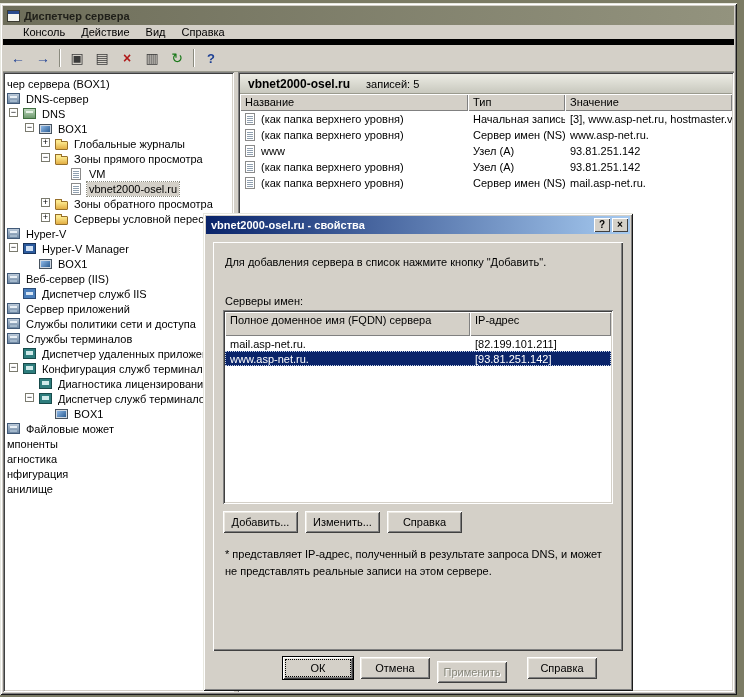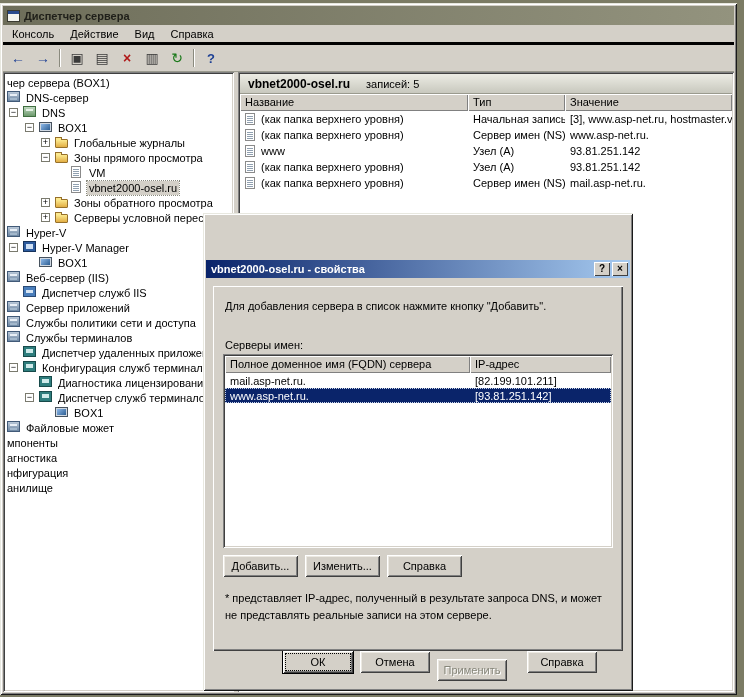--- a/index.html
+++ b/index.html
@@ -9,21 +9,21 @@
 
 
 .window{position:absolute;left:0;top:3px;width:737px;height:692px;background:var(--button-face,#d4d0c8);
   box-shadow:inset 1px 1px 0 #e8e8e0,inset -1px -1px 0 #1a1a1a,inset 2px 2px 0 #fff,inset -2px -2px 0 #808080;
   padding:3px;display:flex;flex-direction:column;}
 .titlebar{height:19px;flex:none;background:linear-gradient(90deg,var(--titlebar-inactive-from,#6e6e5a),var(--titlebar-inactive-to,#93937e));display:flex;align-items:center;gap:4px;padding:0 4px;}
 .titlebar-icon{width:13px;height:12px;background:#f4f4ee;border:1px solid #3a3a30;position:relative;flex:none;}
 .titlebar-icon::before{content:"";position:absolute;left:0;top:0;right:0;height:3px;background:#2a4b8d;}
 .titlebar-text{font-weight:bold;color:#20201a;}
 
-.menubar{height:20px;flex:none;display:flex;align-items:center;padding:0 1px;border-bottom:3px solid #000000;}
+.menubar{height:20px;flex:none;display:flex;align-items:center;padding:0 12px;border-bottom:6px solid #000000;}
 .menu-item{padding:3px 8px;}
 
 .toolbar{height:27px;flex:none;display:flex;align-items:center;padding:0 3px;gap:1px;border-bottom:1px solid #9a9a8e;}
 .tb-btn{width:24px;height:22px;background:transparent;border:none;display:flex;align-items:center;justify-content:center;}
 .tb-glyph{font-size:14px;line-height:1;}
 .g-blue{color:#1c3f94;}.g-red{color:#b01818;font-weight:bold;}.g-green{color:#187818;}.g-dark{color:#3a3a3a;}
 .g-help{color:#1c3f94;font-weight:bold;font-size:13px;}
 .tb-sep{width:2px;height:18px;border-left:1px solid #8a8a7e;border-right:1px solid #fff;margin:0 3px;}
 
 .main{flex:1;display:flex;min-height:0;}
@@ -38,21 +38,21 @@
 .col-h{box-shadow:inset 1px 1px 0 #fff,inset -1px -1px 0 #808080;padding:2px 5px 0;white-space:nowrap;overflow:hidden;}
 .col-h.col0{width:228px;flex:none;}.col-h.col1{width:97px;flex:none;}.col-h.col2{flex:1;min-width:0;}
 .rows{flex:1;overflow:hidden;}
 .r-row{height:16px;display:flex;align-items:center;}
 .r-cell{white-space:nowrap;overflow:hidden;padding:0 5px;}
 .r-cell.col0{width:228px;flex:none;display:flex;align-items:center;}
 .r-cell.col1{width:97px;flex:none;}
 .r-cell.col2{flex:1;min-width:0;}
 
 
-.tree-row{height:15px;display:flex;align-items:flex-start;position:relative;white-space:nowrap;}
+.tree-row{height:15px;display:flex;align-items:center;position:relative;white-space:nowrap;}
 .t-indent{flex:none;height:1px;}
 .t-marker{position:absolute;top:2px;width:9px;height:9px;background:#fff;border:1px solid #7a7a6e;font-size:9px;line-height:7px;text-align:center;z-index:1;}
 .t-label{padding:1px 2px;}
 .tree-row.selected .t-label{background:var(--button-face,#d4d0c8);outline:1px dotted #8a8a7e;}
 
 
 .ic{width:13px;height:12px;flex:none;display:inline-block;position:relative;margin-right:4px;}
 .ic-folder{height:9px;margin-top:3px;background:linear-gradient(#fce98e,#e2ae44);border:1px solid #97702a;border-radius:1px;}
 .ic-folder::before{content:"";position:absolute;top:-3px;left:-1px;width:5px;height:2px;background:#fce98e;border:1px solid #97702a;border-bottom:none;}
 .ic-zone{width:10px;height:12px;background:#fff;border:1px solid #8a8a8a;margin-right:6px;}
@@ -68,48 +68,48 @@
 .ic-hyperv::before{content:"";position:absolute;left:2px;top:2px;width:7px;height:5px;background:#cfe0f4;}
 .ic-iis{height:11px;background:#4a7ebb;border:1px solid #2a4a75;}
 .ic-iis::before{content:"";position:absolute;left:2px;top:3px;width:7px;height:3px;background:#d8e6f4;}
 .ic-ts{height:11px;background:#2e7d7d;border:1px solid #174a4a;}
 .ic-ts::before{content:"";position:absolute;left:2px;top:2px;width:7px;height:4px;background:#cfeaea;}
 
 
 .dialog{position:absolute;left:203px;top:213px;width:430px;height:478px;z-index:10;background:var(--button-face,#d4d0c8);
   box-shadow:inset 1px 1px 0 #e8e8e0,inset -1px -1px 0 #1a1a1a,inset 2px 2px 0 #fff,inset -2px -2px 0 #808080;
   padding:3px;display:flex;flex-direction:column;}
-.dlg-titlebar{height:18px;flex:none;background:linear-gradient(90deg,var(--titlebar-active-from,#0a246a),var(--titlebar-active-to,#a6caf0));display:flex;align-items:center;padding:0 2px 0 5px;margin-top:44px;}
+.dlg-titlebar{height:18px;flex:none;background:linear-gradient(90deg,var(--titlebar-active-from,#0a246a),var(--titlebar-active-to,#a6caf0));display:flex;align-items:center;padding:0 2px 0 5px;}
 .dlg-title{flex:1;color:#fff;font-weight:bold;white-space:nowrap;overflow:hidden;}
 .dlg-btn{width:16px;height:14px;flex:none;background:var(--button-face,#d4d0c8);border:none;box-shadow:inset 1px 1px 0 #fff,inset -1px -1px 0 #404040;font-size:10px;font-weight:bold;line-height:1;margin-left:2px;padding:0;}
 .dlg-body{flex:1;min-height:0;display:flex;flex-direction:column;padding:8px 7px 4px;}
 .tabs{flex:none;position:relative;z-index:2;display:flex;flex-direction:column;}
 .tab-row{display:flex;}
 .tab{flex-basis:0;text-align:center;background:var(--button-face,#d4d0c8);border-radius:2px 2px 0 0;
   box-shadow:inset 1px 1px 0 #fff,inset -1px 0 0 #404040;padding-top:3px;height:18px;white-space:nowrap;overflow:hidden;position:relative;}
 .tab-row1 .tab{height:19px;}
 .tab.active{height:21px;margin-top:-2px;margin-bottom:-2px;z-index:3;}
 .tab-page{flex:1;min-height:0;background:var(--button-face,#d4d0c8);
   box-shadow:inset 1px 1px 0 #fff,inset -1px -1px 0 #404040,inset -2px -2px 0 #808080;
   padding:12px 10px 0;display:flex;flex-direction:column;position:relative;z-index:1;}
 .instruction{flex:none;margin:2px 0 27px 2px;}
 .list-label{flex:none;margin:0 0 3px 2px;}
 .listview{flex:none;height:194px;background:#fff;padding:2px;display:flex;flex-direction:column;overflow:hidden;}
-.lv-header{height:17px;flex:none;display:flex;background:var(--button-face,#d4d0c8);}
+.lv-header{height:24px;flex:none;display:flex;background:var(--button-face,#d4d0c8);}
 .lv-h{box-shadow:inset 1px 1px 0 #fff,inset -1px -1px 0 #808080;padding:2px 5px 0;white-space:nowrap;overflow:hidden;}
 .lv-h.lvcol0{width:245px;flex:none;}.lv-h.lvcol1{flex:1;min-width:0;}
 .lv-row{height:15px;display:flex;align-items:center;}
 .lv-cell{white-space:nowrap;overflow:hidden;padding:0 5px;}
 .lv-cell.lvcol0{width:245px;flex:none;}.lv-cell.lvcol1{flex:1;min-width:0;}
 .lv-row.selected{background:var(--selection,#0a246a);color:#fff;outline:1px dotted #c8d4e8;outline-offset:-1px;}
 .btn-row{flex:none;display:flex;gap:7px;margin-top:7px;}
 .btn{width:75px;height:22px;background:var(--button-face,#d4d0c8);border:none;
   box-shadow:inset 1px 1px 0 #fff,inset -1px -1px 0 #404040,inset 2px 2px 0 #ece9e2,inset -2px -2px 0 #808080;}
 .note{flex:none;margin:13px 2px 0;line-height:1.55;}
-.dlg-footer{flex:none;height:33px;display:flex;justify-content:flex-end;gap:7px;padding-right:26px;}
+.dlg-footer{flex:none;height:33px;display:flex;align-items:center;justify-content:flex-end;gap:7px;padding-right:26px;}
 .btn-footer{width:70px;height:22px;}
 .btn-ok{box-shadow:0 0 0 1px #000,inset 1px 1px 0 #fff,inset -1px -1px 0 #404040,inset 2px 2px 0 #ece9e2,inset -2px -2px 0 #808080;position:relative;}
 .btn-ok::after{content:"";position:absolute;inset:3px;outline:1px dotted #000;}
 .btn-disabled{color:#86867a;text-shadow:1px 1px 0 #fff;margin-top:8px;}
 .btn-help-gap{margin-left:13px;}
 </style>
 </head>
 <body>
 
 <div class="window">

